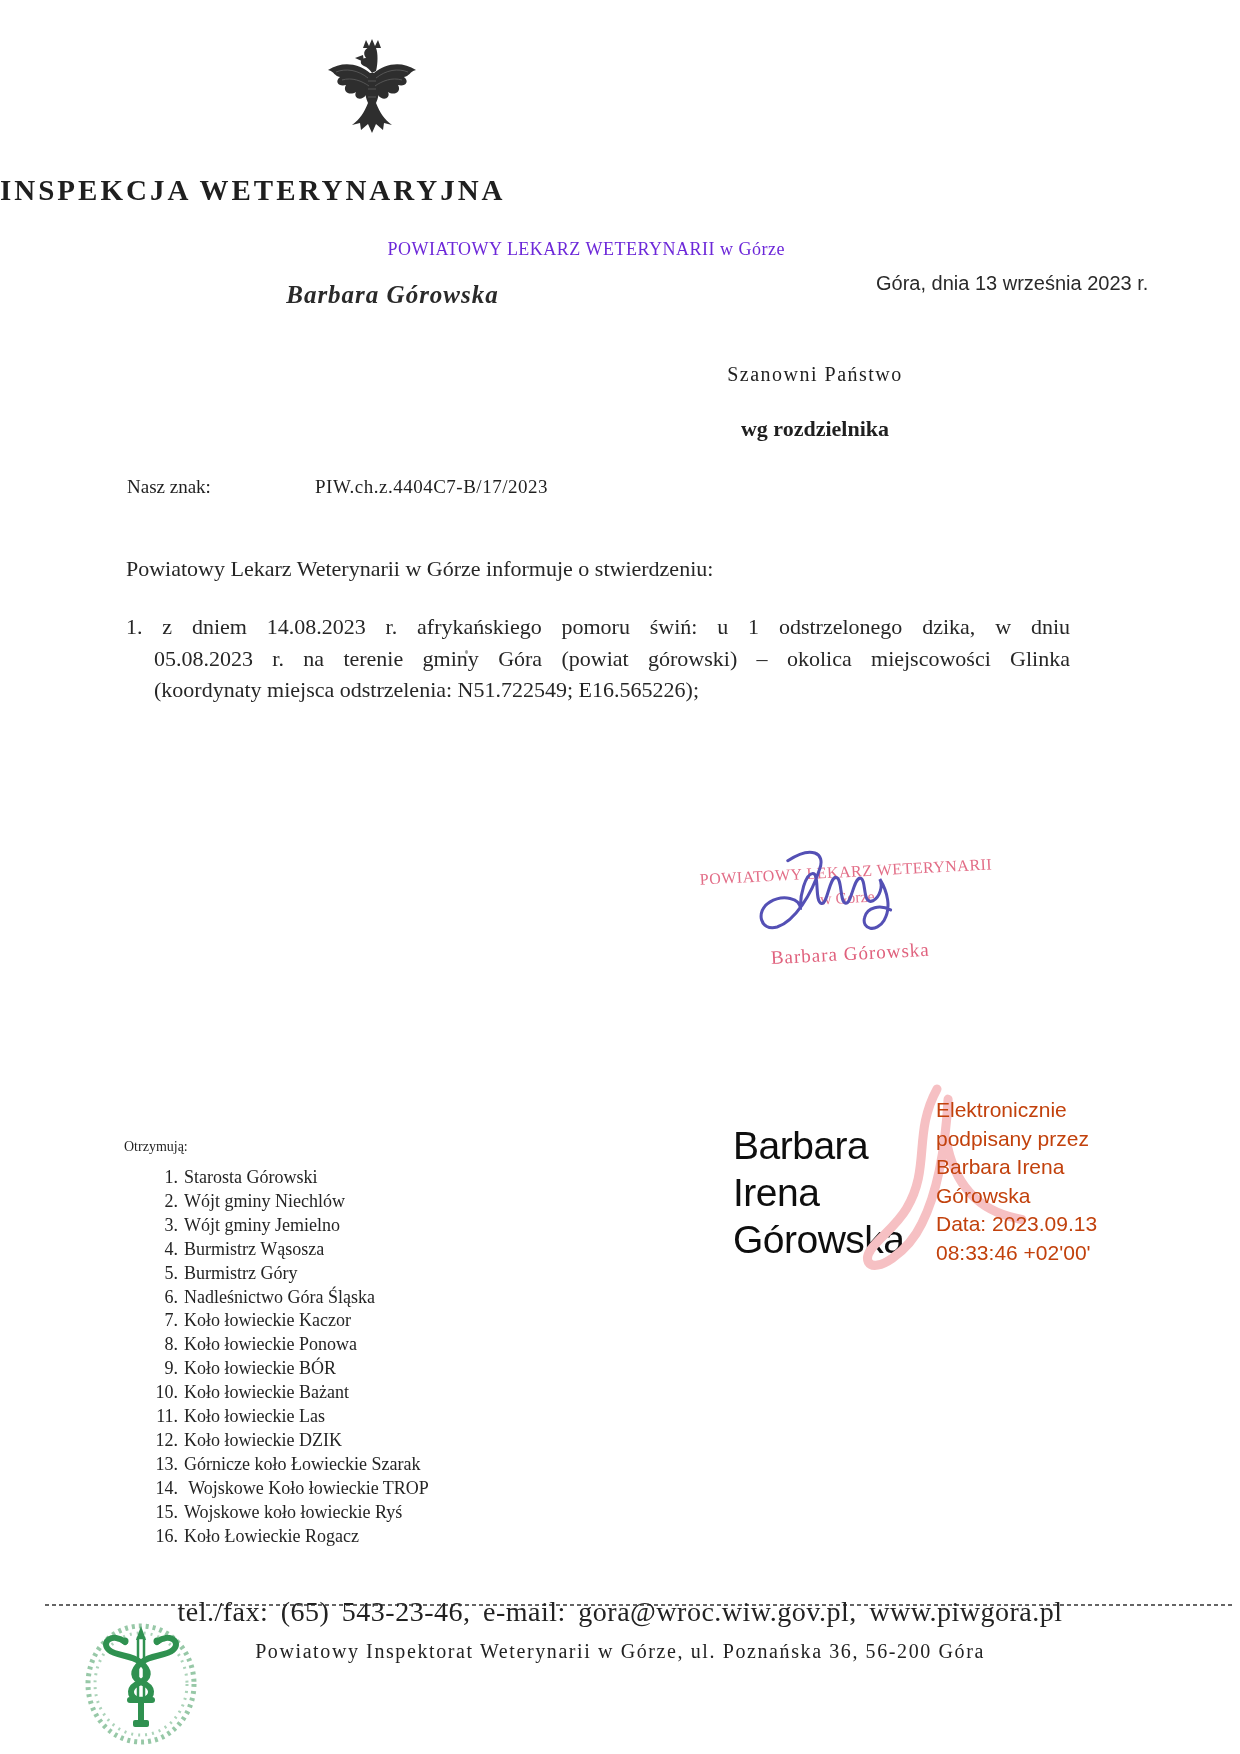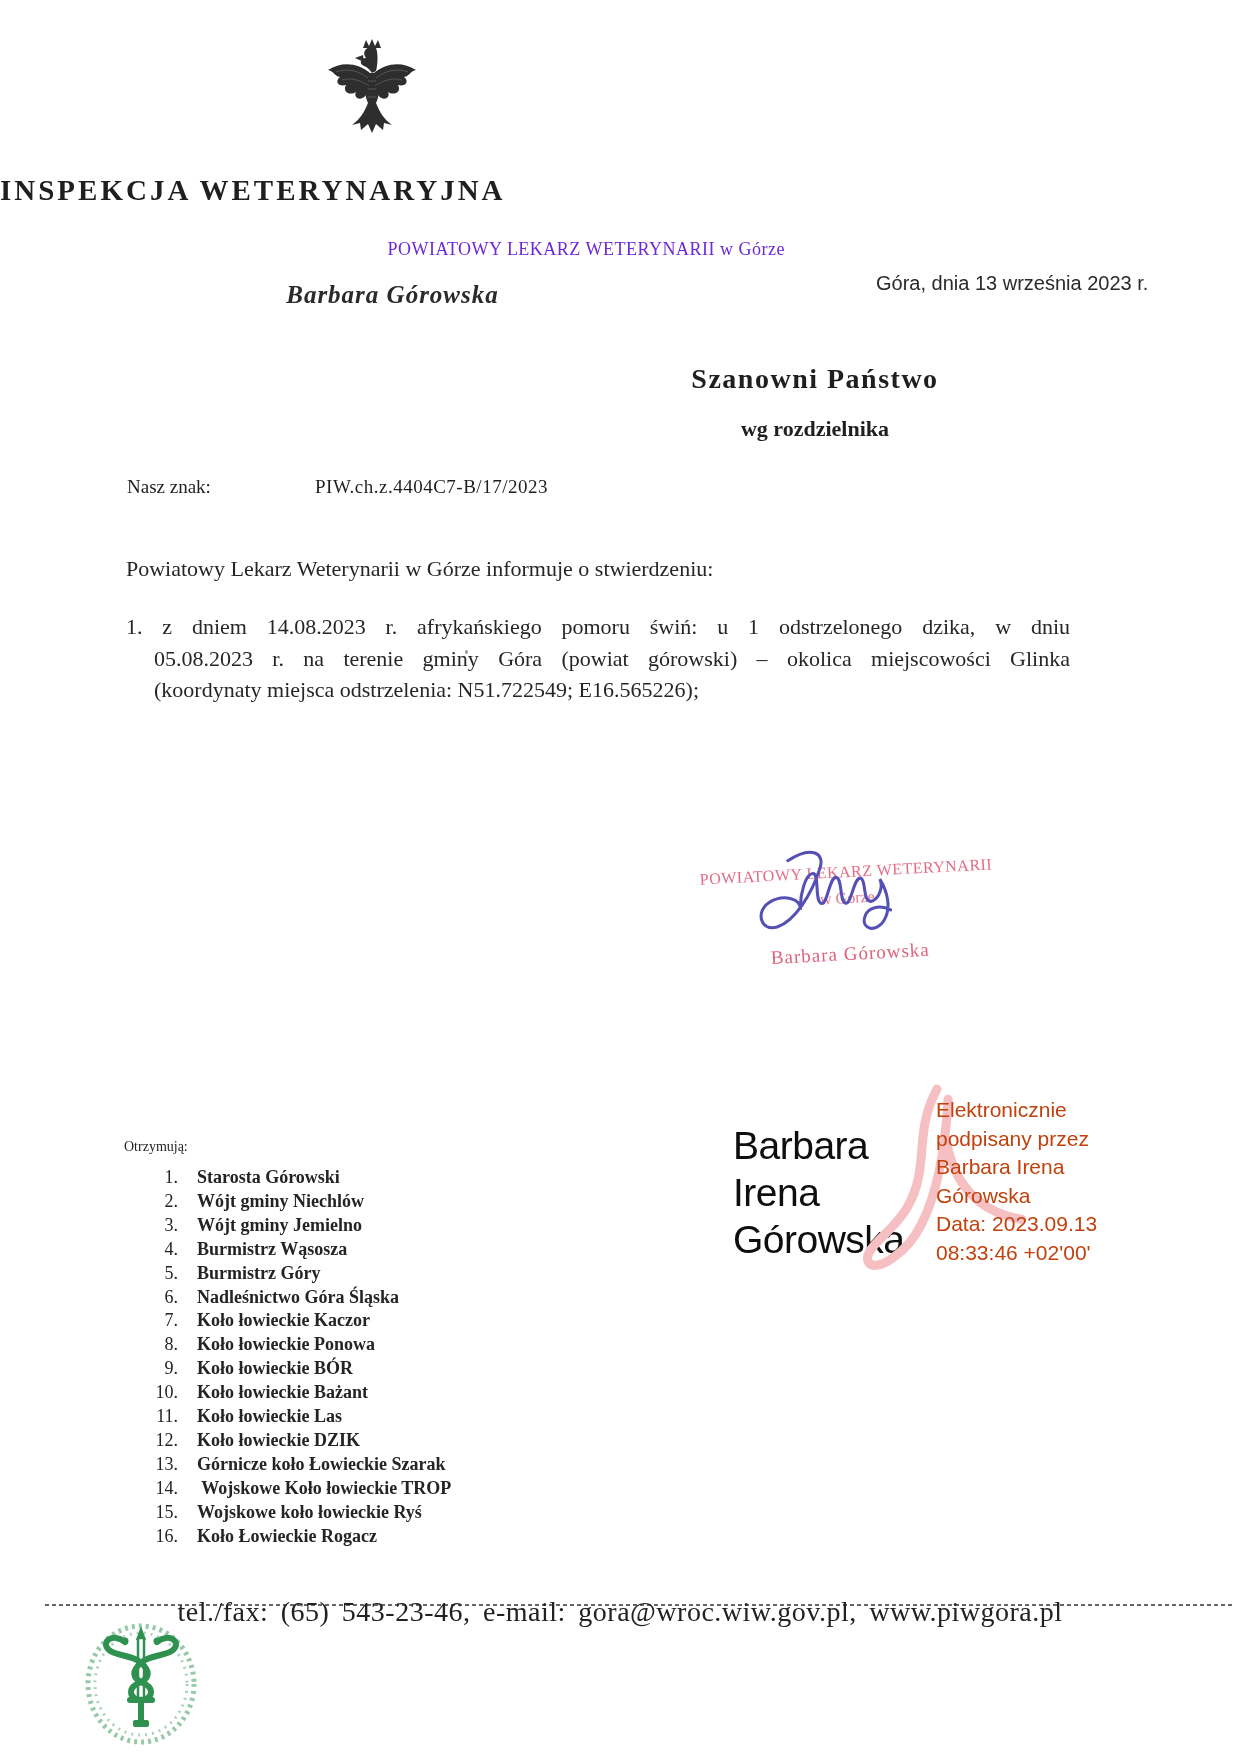--- a/index.html
+++ b/index.html
@@ -17,21 +17,21 @@
     font-size:29px; font-weight:700; letter-spacing:3px; }
   .hdr-sub { position:absolute; left:0; top:239px; width:785px; text-align:right;
     font-size:18px; letter-spacing:0.5px; color:#6d28d9; }
   .hdr-name { position:absolute; left:0; top:281px; width:785px; text-align:center;
     font-size:25px; font-weight:700; font-style:italic; letter-spacing:1px; color:#2a2a2a; }
   .date-line { position:absolute; left:876px; top:272px;
     font-family:"Liberation Sans", sans-serif; font-size:20px; color:#2a2a2a; }
 
   
   .salutation { position:absolute; left:565px; top:363px; width:500px; text-align:center;
-    font-size:28px; font-weight:700; letter-spacing:1.5px; }
+    font-size:20px; font-weight:400; letter-spacing:1.5px; }
   .distribution { position:absolute; left:565px; top:416px; width:500px; text-align:center;
     font-size:22px;font-weight:bold; }
 
   
   .ref-label { position:absolute; left:127px; top:476px; font-size:19px; }
   .ref-value { position:absolute; left:315px; top:476px; font-size:19px; letter-spacing:0.5px; }
 
   
   .intro { position:absolute; left:126px; top:556px; font-size:22px; color:#262626; }
   .item { position:absolute; left:126px; top:611px; width:944px; box-sizing:border-box;
@@ -58,21 +58,21 @@
   .ribbon { position:absolute; left:850px; top:1083px; width:180px; height:194px;
     color:var(--color-ribbon_pink,#f6c0c3); }
   .dsig-details { position:absolute; left:936px; top:1096px; width:175px;
     font-family:"Liberation Sans", sans-serif; font-size:21px; line-height:28.6px; color:#c2410c; }
 
   
   .recip-label { position:absolute; left:124px; top:1139px; font-size:14px; }
   .recip-list { position:absolute; left:146px; top:1166px; font-size:18px; color:#242424; }
   .recip-row { display:flex; line-height:23.9px; }
   .recip-num { width:32px; text-align:right; flex:none; }
-  .recip-text { margin-left:19px; white-space:pre;font-weight:bold; }
+  .recip-text { margin-left:6px; white-space:pre; }
 
   
   .divider { position:absolute; left:45px; top:1604px; width:1190px; height:2px;
     background-image:repeating-linear-gradient(to right,#4a4a4a 0 4px, transparent 4px 7px);
     opacity:.85; }
   .vet-logo { position:absolute; left:80px; top:1620px; width:122px; height:134px;
     color:var(--color-logo_green,#2f9150); }
   .footer-l1 { position:absolute; left:170px; top:1640px; width:900px; text-align:center;
     font-size:20px; letter-spacing:1.6px; color:#222222; }
   .footer-l2 { position:absolute; left:170px; top:1596px; width:900px; text-align:center;
@@ -257,15 +257,16 @@
       <rect x="58" y="83" width="6" height="17"></rect>
       <rect x="53" y="100" width="16" height="7" rx="2"></rect>
       <circle cx="45" cy="21" r="3.5"></circle>
       <circle cx="77" cy="21" r="3.5"></circle>
     </g>
     <g stroke="currentColor" stroke-width="6" fill="none" stroke-linecap="round">
       <path d="M45 22 C33 12 20 22 29 30 C36 36 52 35 60 42 C71 51 70 58 59 63 C49 67 48 76 58 80"></path>
       <path d="M77 22 C89 12 102 22 93 30 C86 36 70 35 62 42 C51 51 52 58 63 63 C73 67 74 76 64 80"></path>
     </g>
   </svg>
+  <div class="footer-l1">Powiatowy Inspektorat Weterynarii w Górze, ul. Poznańska 36, 56-200 Góra</div>
   <div class="footer-l2">tel./fax: (65) 543-23-46, e-mail: gora@wroc.wiw.gov.pl, www.piwgora.pl</div>
 
 </div>
 
 </body></html>

